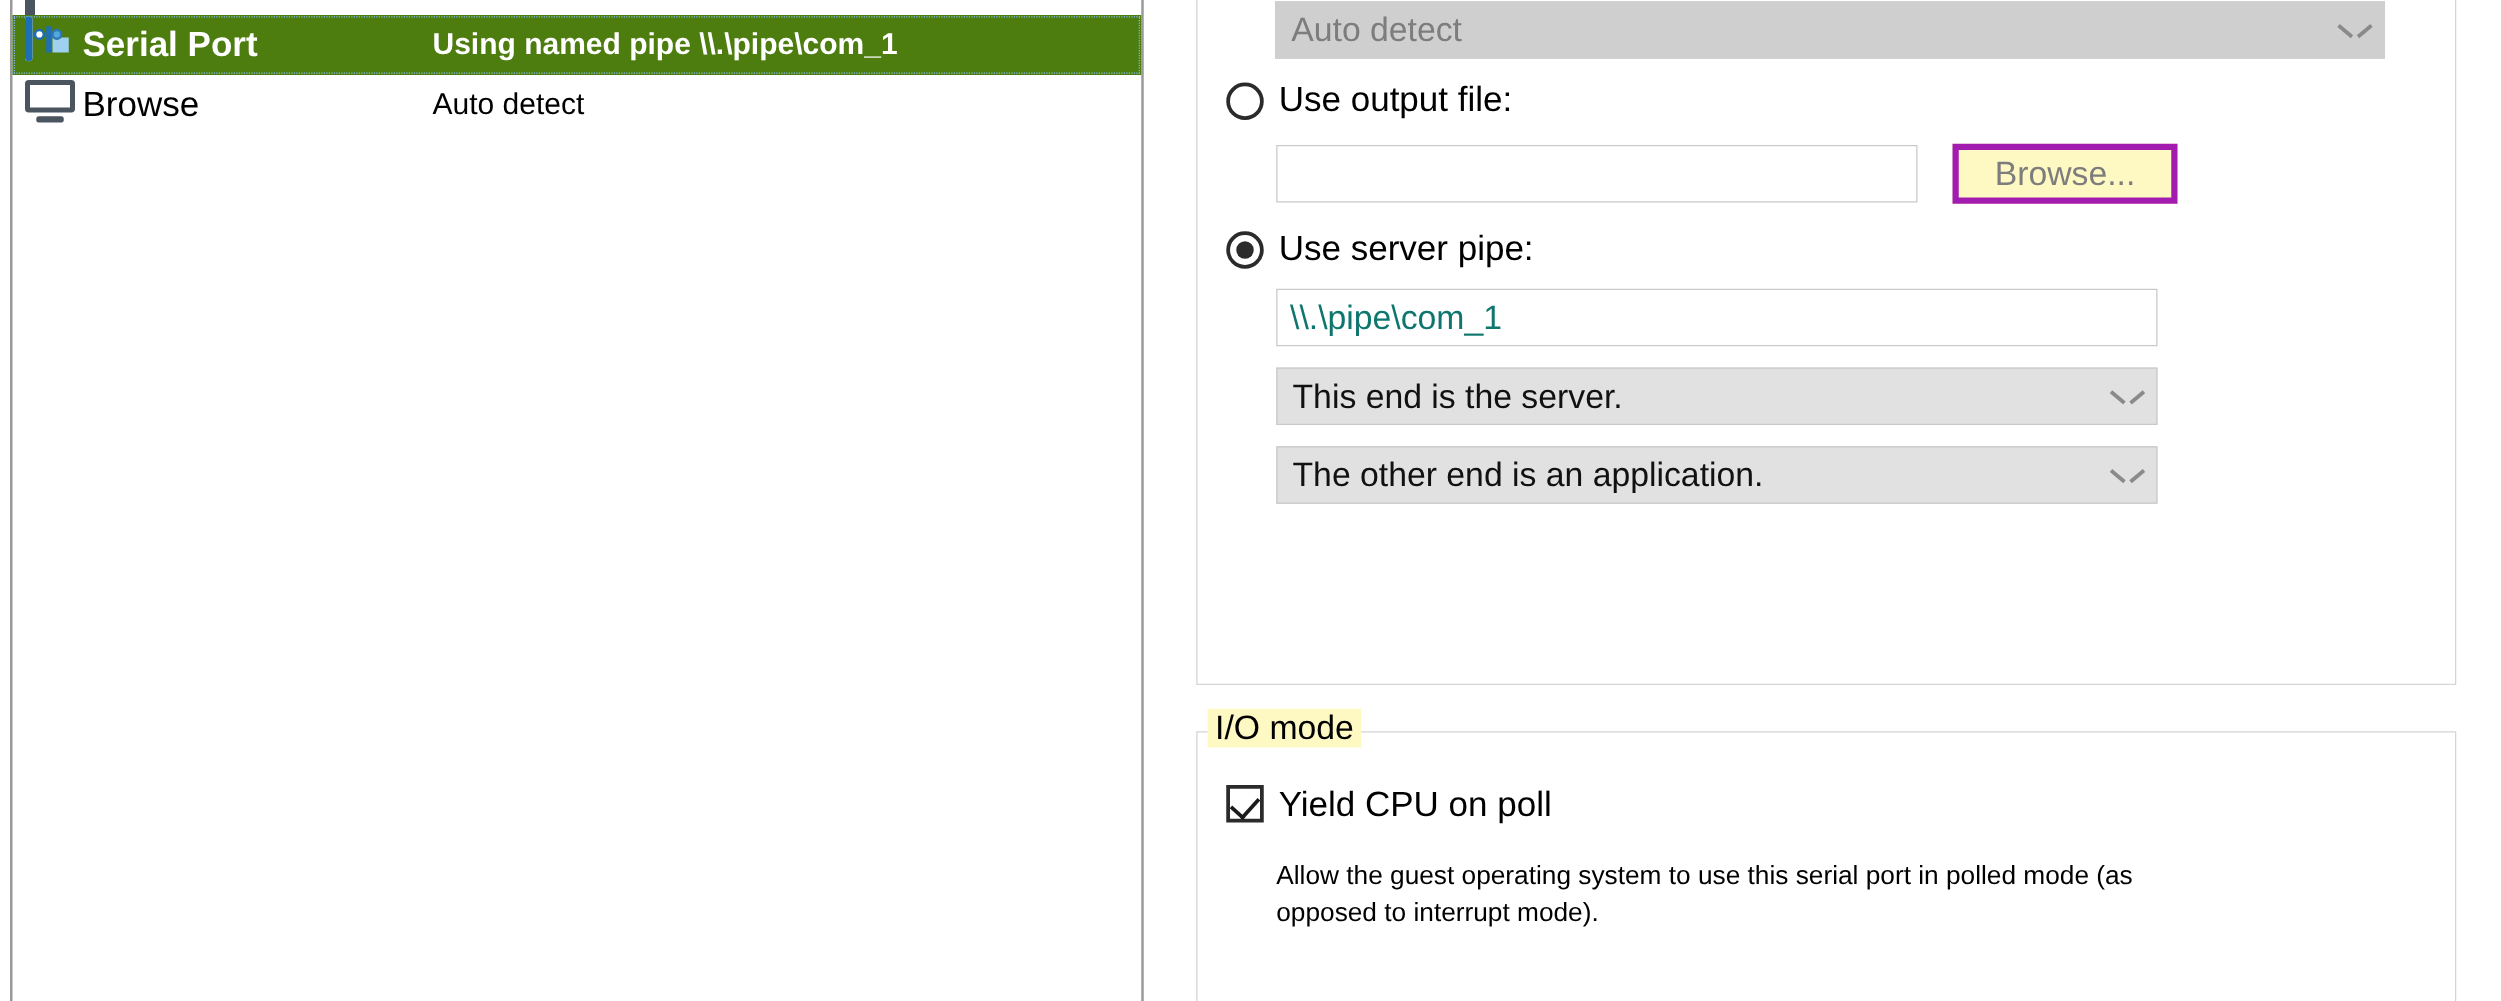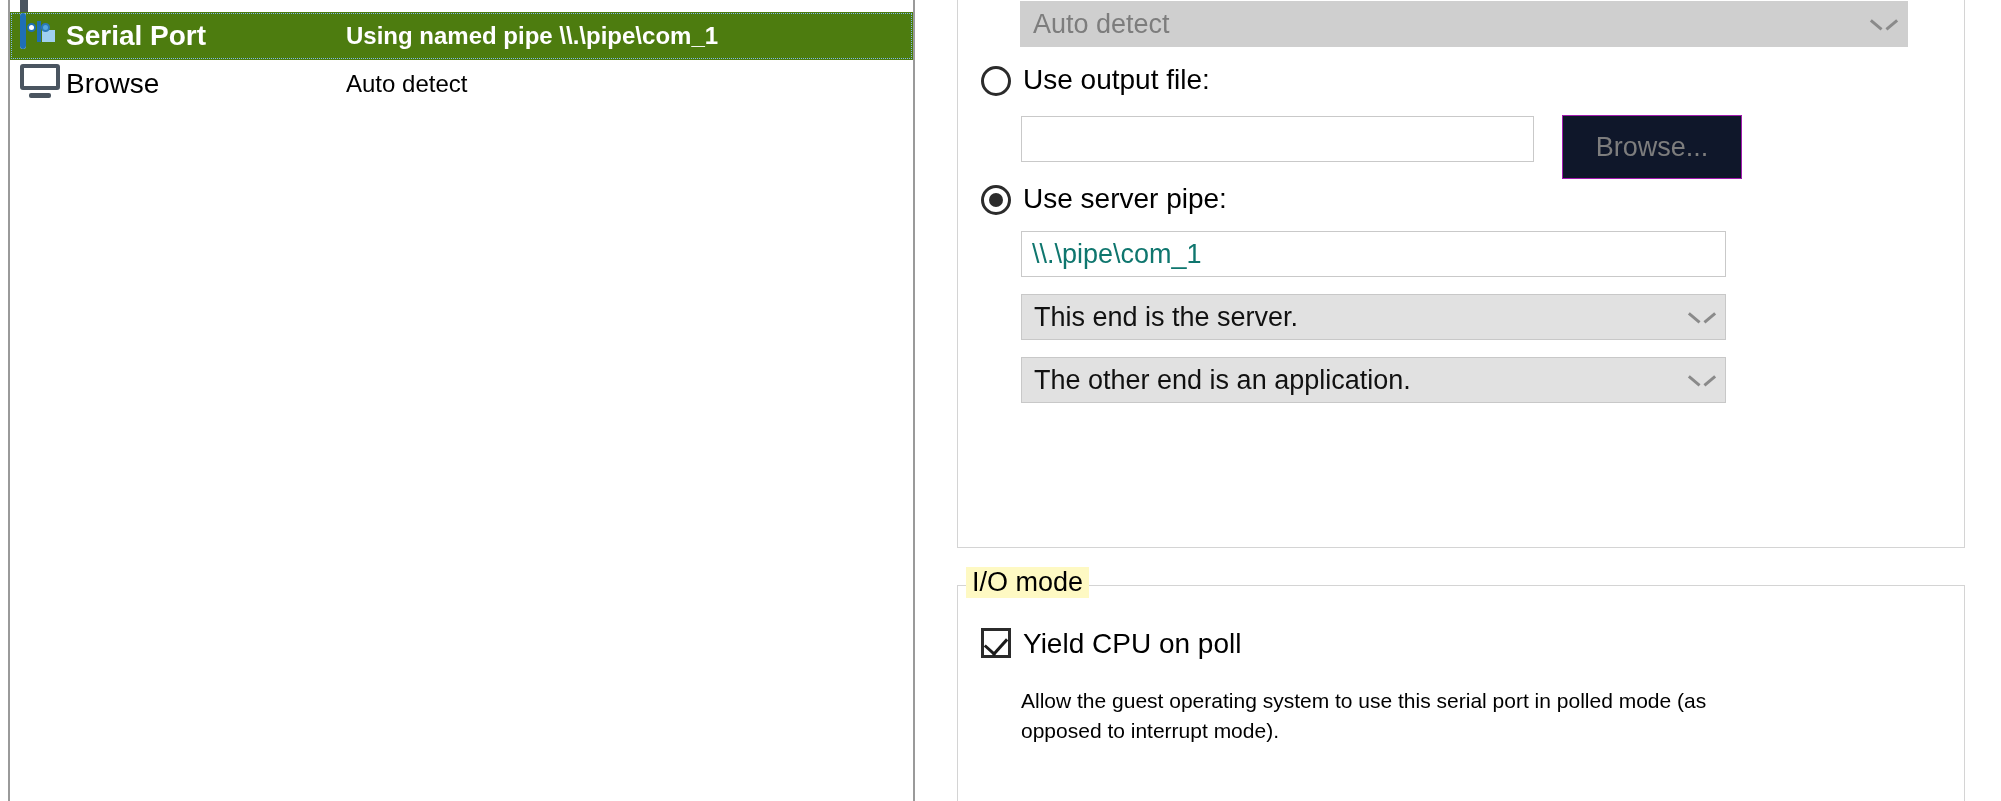--- a/index.html
+++ b/index.html
@@ -149,22 +149,22 @@
   
   .textbox{
     box-sizing:border-box;height:46px;
     border:1px solid #c9c9c9;background:#ffffff;
     display:flex;align-items:center;padding:0 10px;
     font-size:27px;color:#0f766e;
   }
 
   
   .pushbtn{
-    box-sizing:border-box;height:64px;
-    background:#0f172a;border:1px solid #a21caf;
+    box-sizing:border-box;height:48px;
+    background:#fef9c3;border:5px solid #a21caf;
     display:flex;align-items:center;justify-content:center;
     font-size:27px;color:#7d7d7d;
   }
 
   
   .check-row{display:flex;align-items:flex-end;}
   .checkbox{
     width:30px;height:30px;flex:0 0 30px;
     border:3px solid #2b2b2b;box-sizing:border-box;background:#fff;
     position:relative;margin-right:12px;

